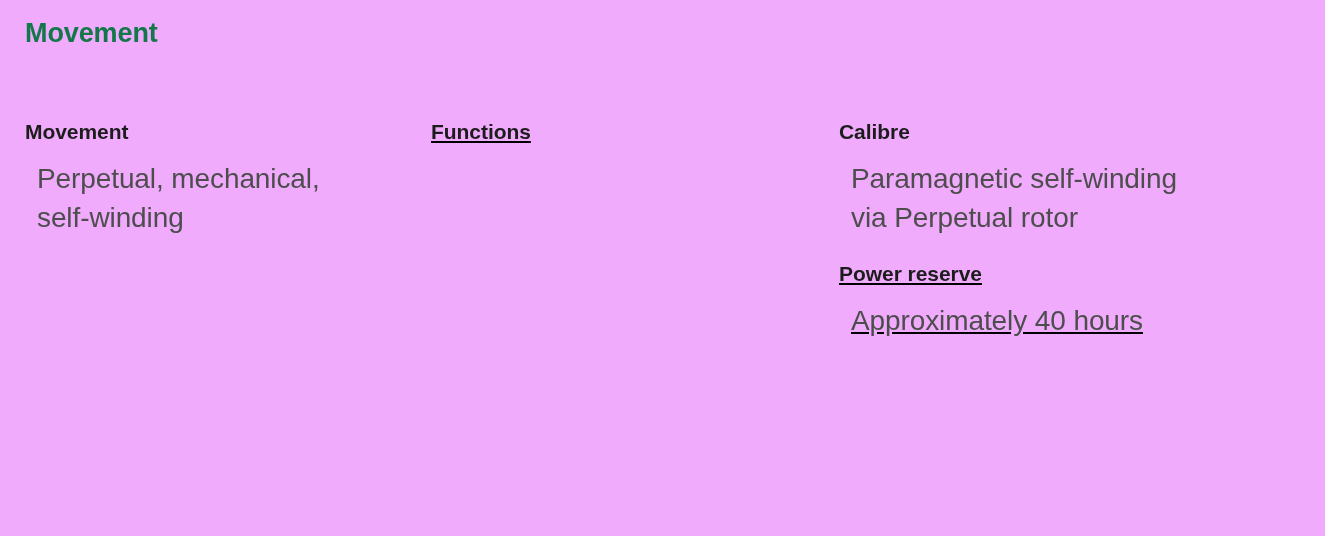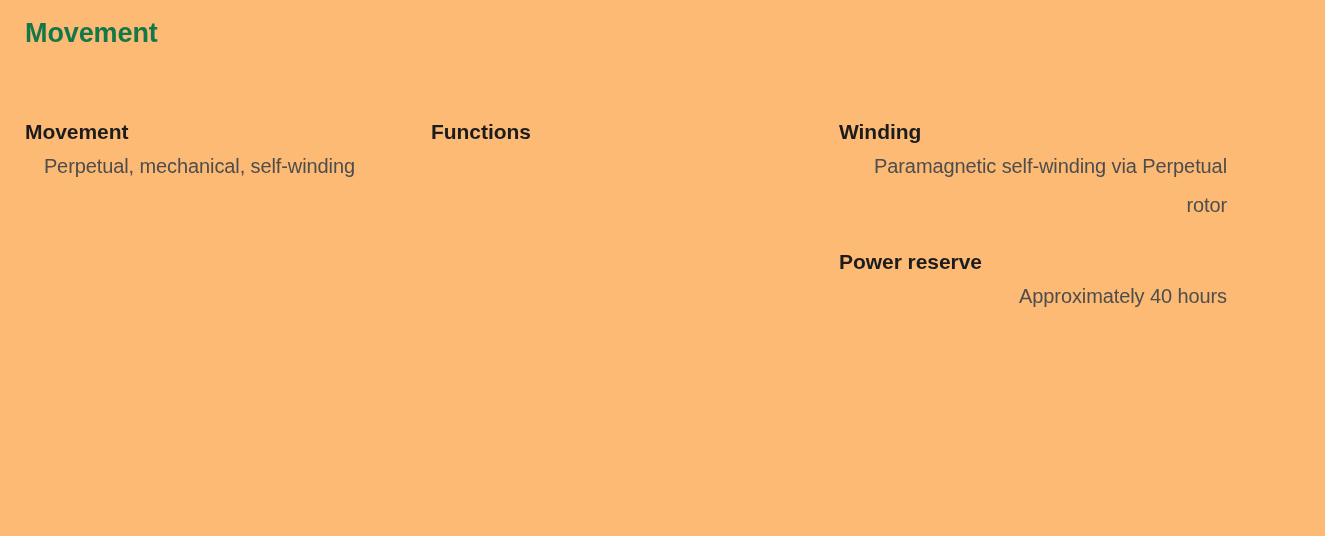--- a/index.html
+++ b/index.html
@@ -12,21 +12,21 @@
     background: #ffffff;
     font-family: "Liberation Sans", sans-serif;
     -webkit-font-smoothing: antialiased;
     overflow: hidden;
   }
 
   .spec-panel {
     position: relative;
     width: 1325px;
     height: 536px;
-    background: #fdba74;
+    background: #f0abfc;
     box-sizing: border-box;
     padding: 0;
   }
 
   .panel-title {
     position: absolute;
     left: 25px;
     top: 16px;
     margin: 0;
     font-size: 27px;
@@ -69,41 +69,41 @@
     padding-left: 32px;
     padding-right: 40px;
   }
 
   .spec-group {
     margin: 0 0 21px 0;
   }
 
   .spec-group:last-child {
     margin-bottom: 0;
+    text-decoration: underline;
   }
 
   .spec-term {
     margin: 0;
     font-size: 21px;
     line-height: 31px;
     font-weight: 700;
     color: #1c1c1c;
     letter-spacing: -0.05px;
   }
 
   .spec-desc {
-    margin: 0;
-    font-size: 20px;
+    margin: 12px;
+    font-size: 28px;
     line-height: 39px;
     font-weight: 400;
     color: #4d4d4d;
     letter-spacing: -0.1px;
     -webkit-hyphens: auto;
     hyphens: auto;
-    text-align: right;
   }
 </style>
 </head>
 <body>
 
 <div class="spec-panel">
 
   <h2 class="panel-title">Movement</h2>
 
   <div class="columns">
@@ -118,21 +118,21 @@
     </div>
 
     <div class="spec-column col-2">
       <div class="spec-group">
         <div class="spec-term">Functions</div>
       </div>
     </div>
 
     <div class="spec-column col-3">
       <div class="spec-group">
-        <div class="spec-term">Winding</div>
+        <div class="spec-term">Calibre</div>
         <div class="spec-desc">Paramagnetic self-winding via Perpetual rotor</div>
       </div>
       <div class="spec-group">
         <div class="spec-term">Power reserve</div>
         <div class="spec-desc">Approximately 40 hours</div>
       </div>
     </div>
 
   </div>
 </div>

